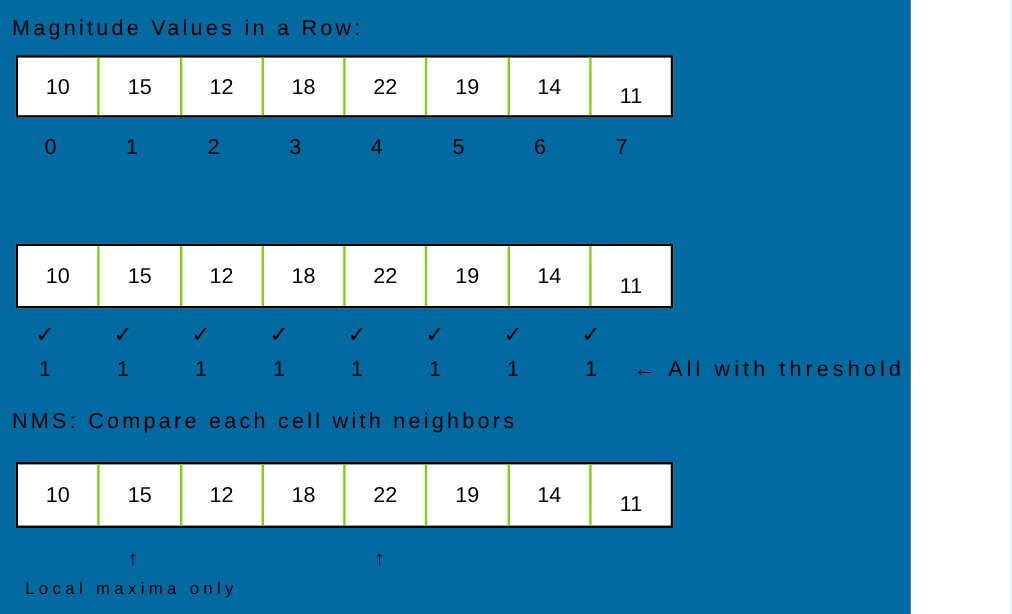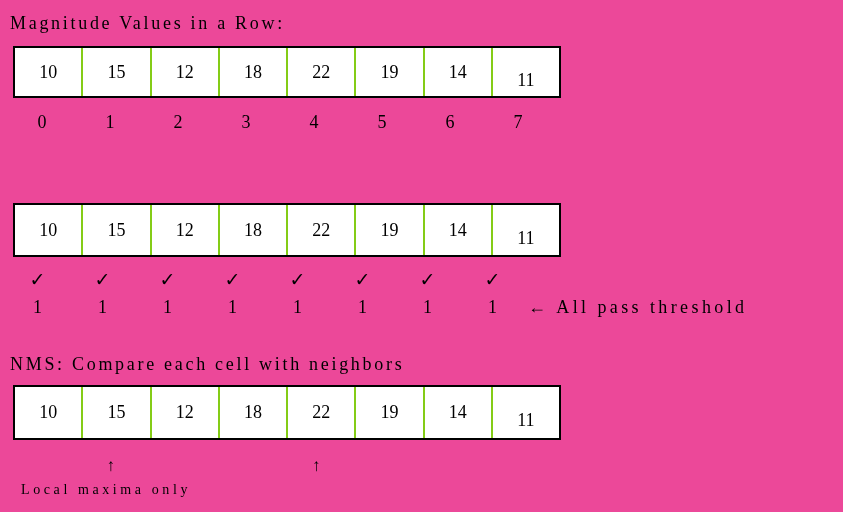--- a/index.html
+++ b/index.html
@@ -1,21 +1,21 @@
 <!DOCTYPE html>
 <html><head>
 <meta charset="utf-8">
 <style>
   html,body{margin:0;padding:0;background:#ffffff;}
   #screen{
     position:relative;
-    width:843px;height:512px;
-    background:#ec4899;
+    width:759px;height:512px;
+    background:#0369a1;
     color:#000000;
-    font-family:Liberation Serif, serif;
+    font-family:Liberation Sans, sans-serif;
     overflow:hidden;
   }
   .title{
     position:absolute;left:10px;
     font-size:18px;line-height:20px;letter-spacing:2.7px;
     white-space:pre;
   }
   .mag-table{
     position:absolute;left:13px;width:548px;
     box-sizing:border-box;
@@ -50,21 +50,21 @@
     font-size:14px;line-height:20px;letter-spacing:3.6px;white-space:pre;
   }
   
   #title-magnitude{top:13px;}
   #table-magnitude{top:46px;height:52px;}
   #index-row{left:8px;top:112px;}
   #title-cfar{top:168px;}
   #table-cfar{top:203px;height:54px;}
   #check-row{left:5px;top:268px;}
   #flag-row{left:5px;top:297px;}
-  #title-nms{top:354px;}
+  #title-nms{top:341px;}
   #table-nms{top:385px;height:55px;}
 </style>
 </head>
 <body>
 
 <div id="screen">
 
   <div class="title" id="title-magnitude">Magnitude Values in a Row:</div>
 
   <div class="mag-table" id="table-magnitude">
@@ -116,21 +116,21 @@
       <span class="flag-slot">1</span>
       <span class="flag-slot">1</span>
       <span class="flag-slot">1</span>
       <span class="flag-slot">1</span>
       <span class="flag-slot">1</span>
       <span class="flag-slot">1</span>
       <span class="flag-slot">1</span>
       <span class="flag-slot">1</span>
     </div>
 
-  <div class="note">← All pass threshold</div>
+  <div class="note">← All with threshold</div>
 
   <div class="title" id="title-nms">NMS: Compare each cell with neighbors</div>
 
   <div class="mag-table" id="table-nms">
       <span class="mag-cell">10</span>
       <span class="mag-cell">15</span>
       <span class="mag-cell">12</span>
       <span class="mag-cell">18</span>
       <span class="mag-cell">22</span>
       <span class="mag-cell">19</span>

